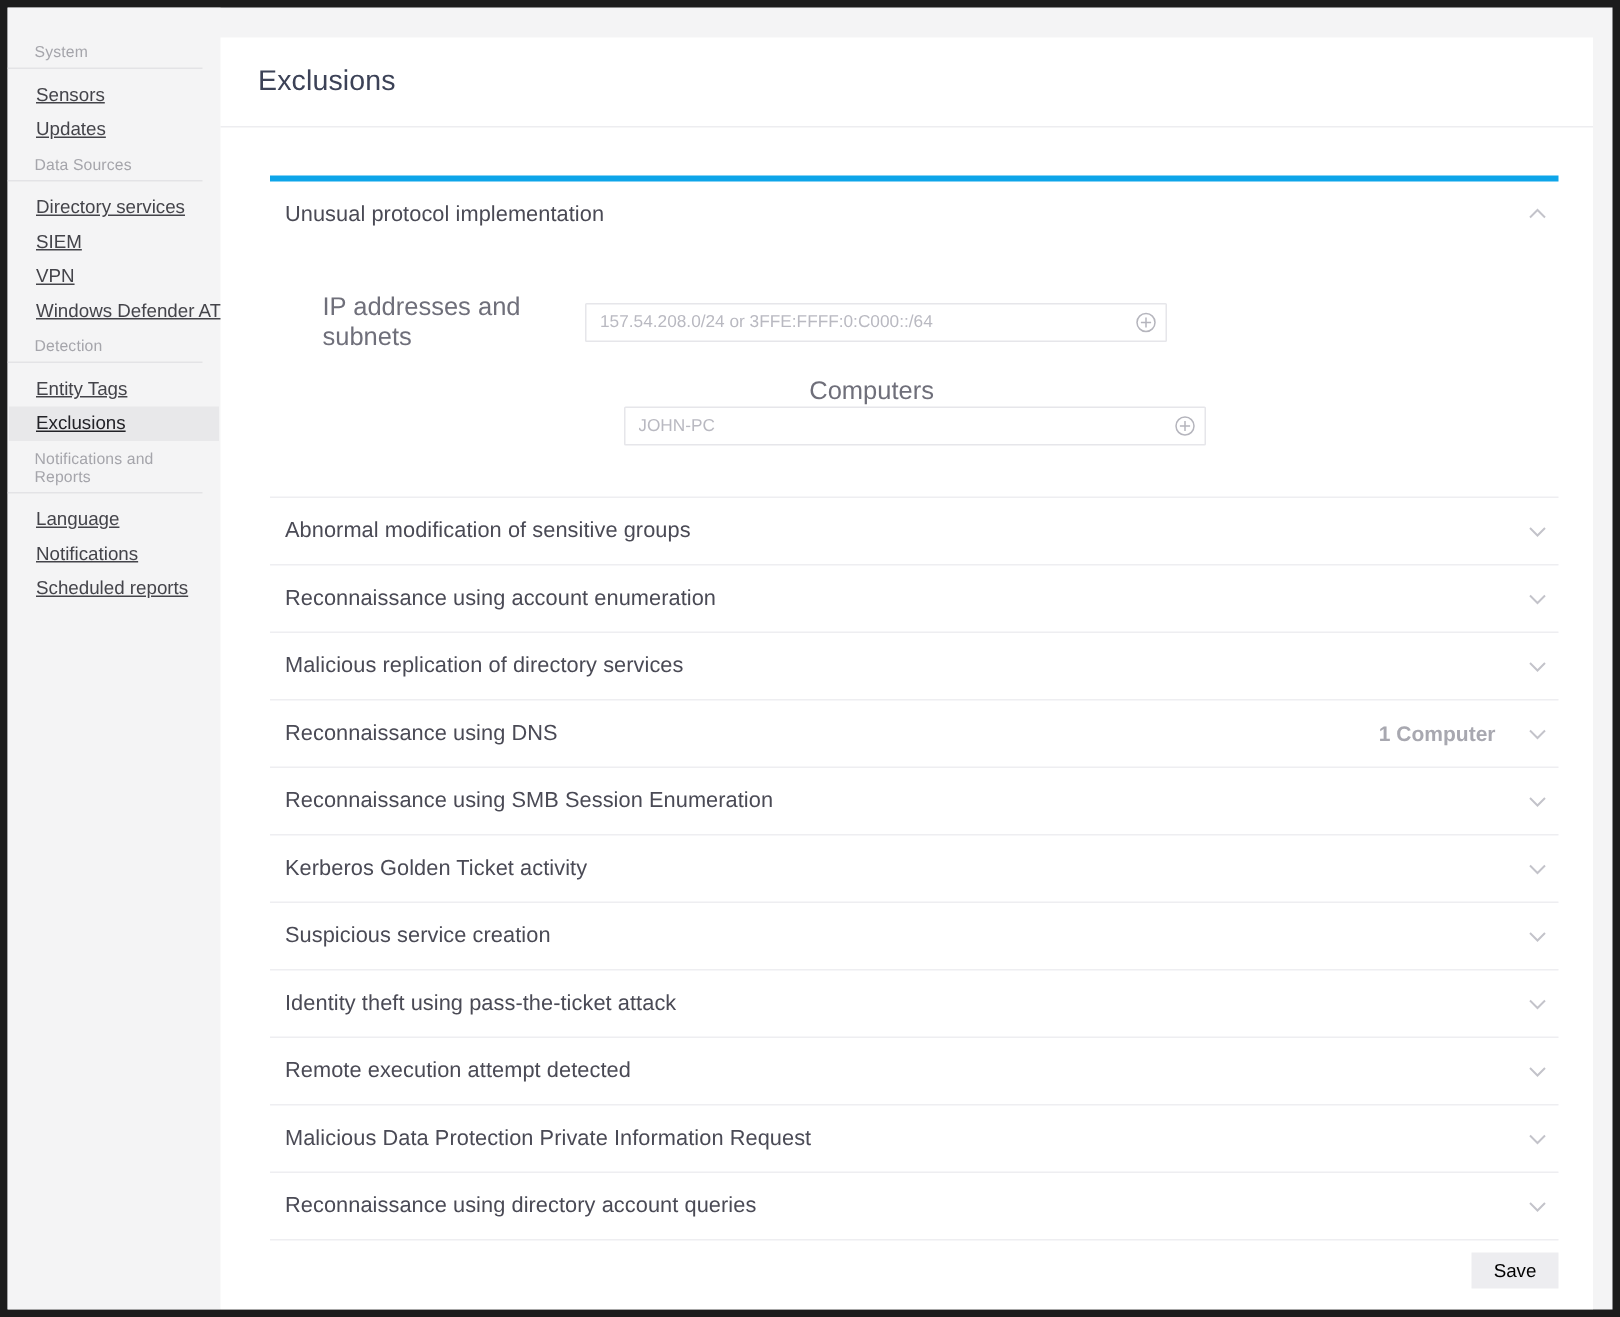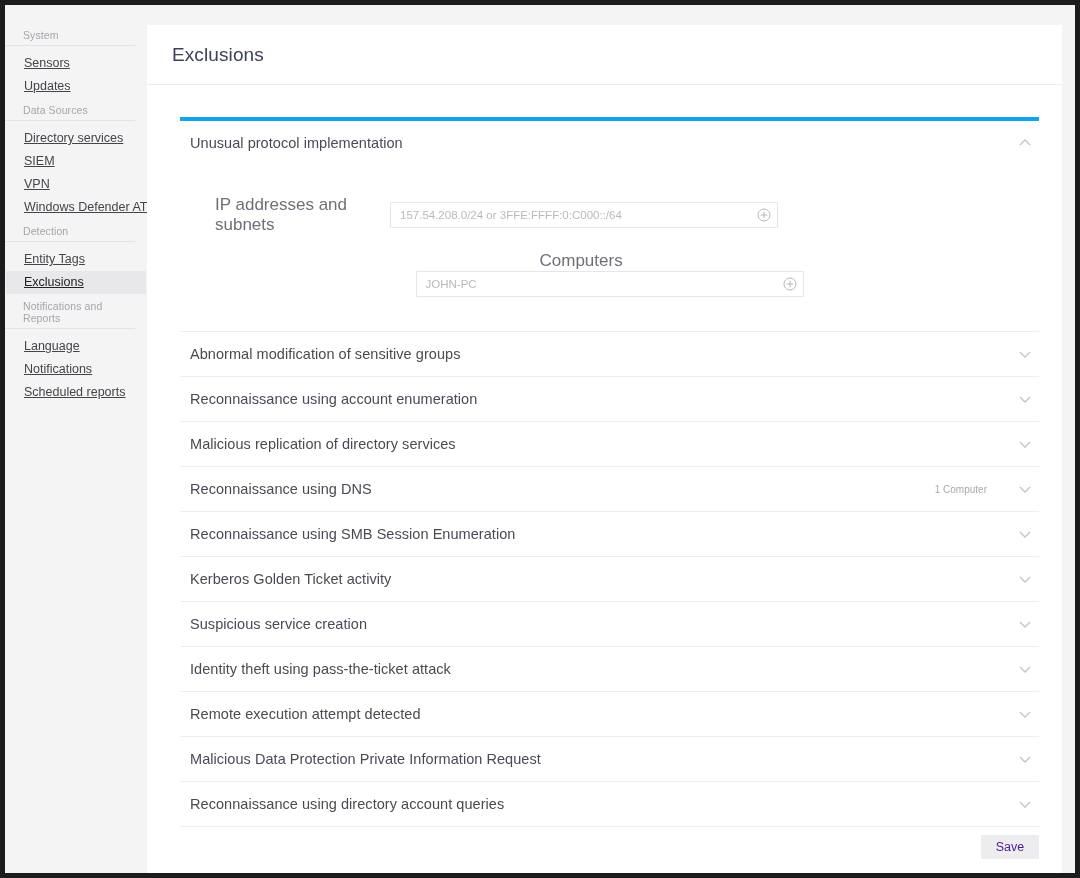--- a/index.html
+++ b/index.html
@@ -115,24 +115,25 @@
     box-sizing: border-box;
     cursor: default;
   }
   .acc-title {
     font-size: 14.5px;
     color: #4a4a55;
     flex: 1;
     letter-spacing: 0.05px;
   }
   .acc-count {
-    font-size: 10px;
+    font-size: 14px;
     color: #a8a8b0;
-    margin-right: 30px;
+    margin-right: 20px;
     white-space: nowrap;
+    font-weight: bold;
   }
   .chev {
     width: 16px;
     height: 16px;
     flex: none;
     color: #c3c3ca;
     display: flex;
     align-items: center;
     justify-content: center;
   }
@@ -192,21 +193,21 @@
   .card-footer {
     position: absolute;
     right: 23px;
     bottom: 14px;
   }
   .save-btn {
     min-width: 58px;
     height: 24px;
     background: #ededf0;
     border: none;
-    color: #4c1d95;
+    color: #000000;
     font-size: 12.5px;
     font-family: "Liberation Sans", sans-serif;
     padding: 0 4px;
     cursor: default;
   }
 </style>
 </head>
 <body>
 
 <div class="app-frame">

